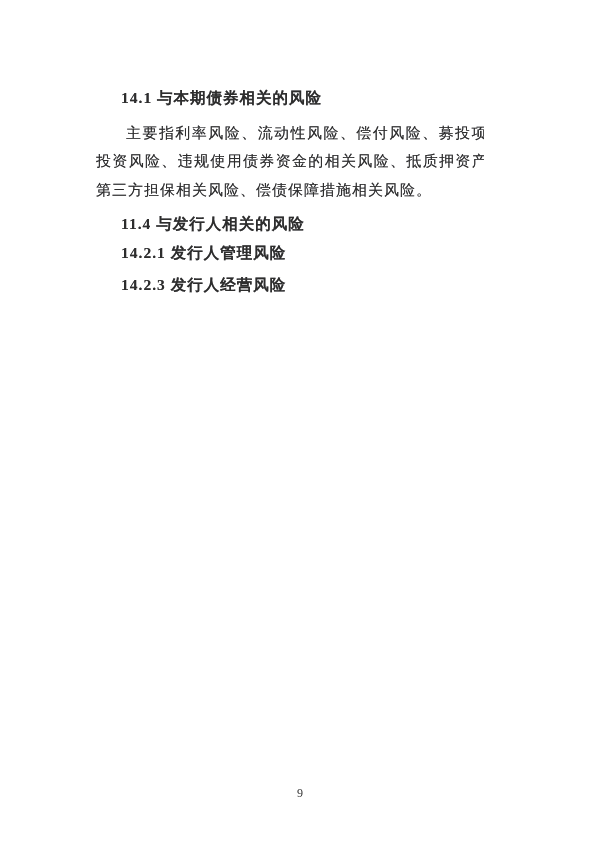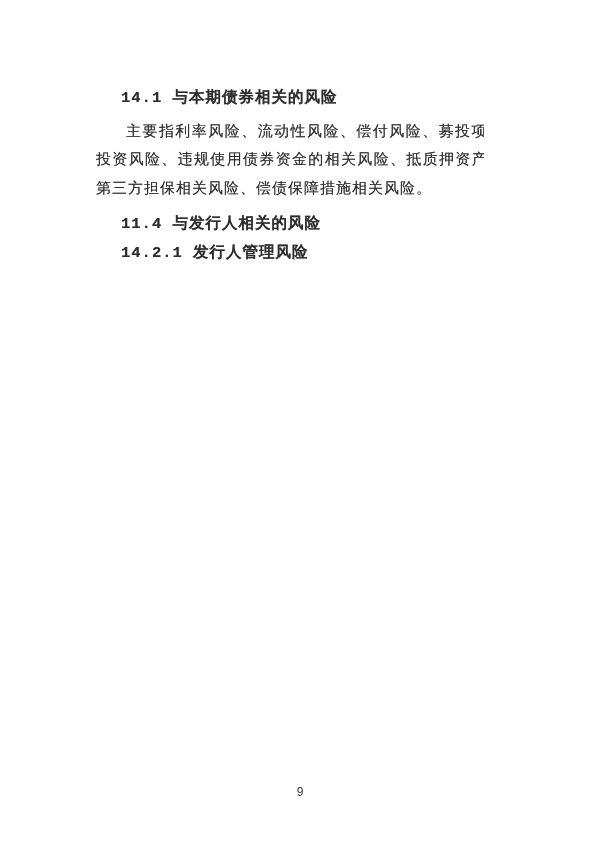--- a/index.html
+++ b/index.html
@@ -5,21 +5,21 @@
   html, body {
     margin: 0;
     padding: 0;
     background: #ffffff;
   }
   .page {
     position: relative;
     width: 484px;
     height: 848px;
     background: #ffffff;
-    font-family: Liberation Mono, monospace;
+    font-family: Liberation Serif, serif;
     color: #2d2d2d;
     overflow: hidden;
   }
   .content {
     position: absolute;
     top: 84px;
     left: 90px;
     width: 420px;
     font-size: 15px;
     line-height: 28.5px;
@@ -66,20 +66,21 @@
 
     <p class="body-para">主要指利率风险、流动性风险、偿付风险、募投项目投资风险、违规使用债券资金的相关风险、抵质押资产或第三方担保相关风险、偿债保障措施相关风险。</p>
 
     <h2 class="heading gap-before">11.4 与发行人相关的风险</h2>
 
     <h3 class="heading">14.2.1 发行人管理风险</h3>
 
 
 
 
+    <h3 class="heading gap-before">14.2.3 发行人经营风险</h3>
 
 
   </div>
 
   <div class="page-footer">
     <span class="page-number">9</span>
   </div>
 
 </div>
 

